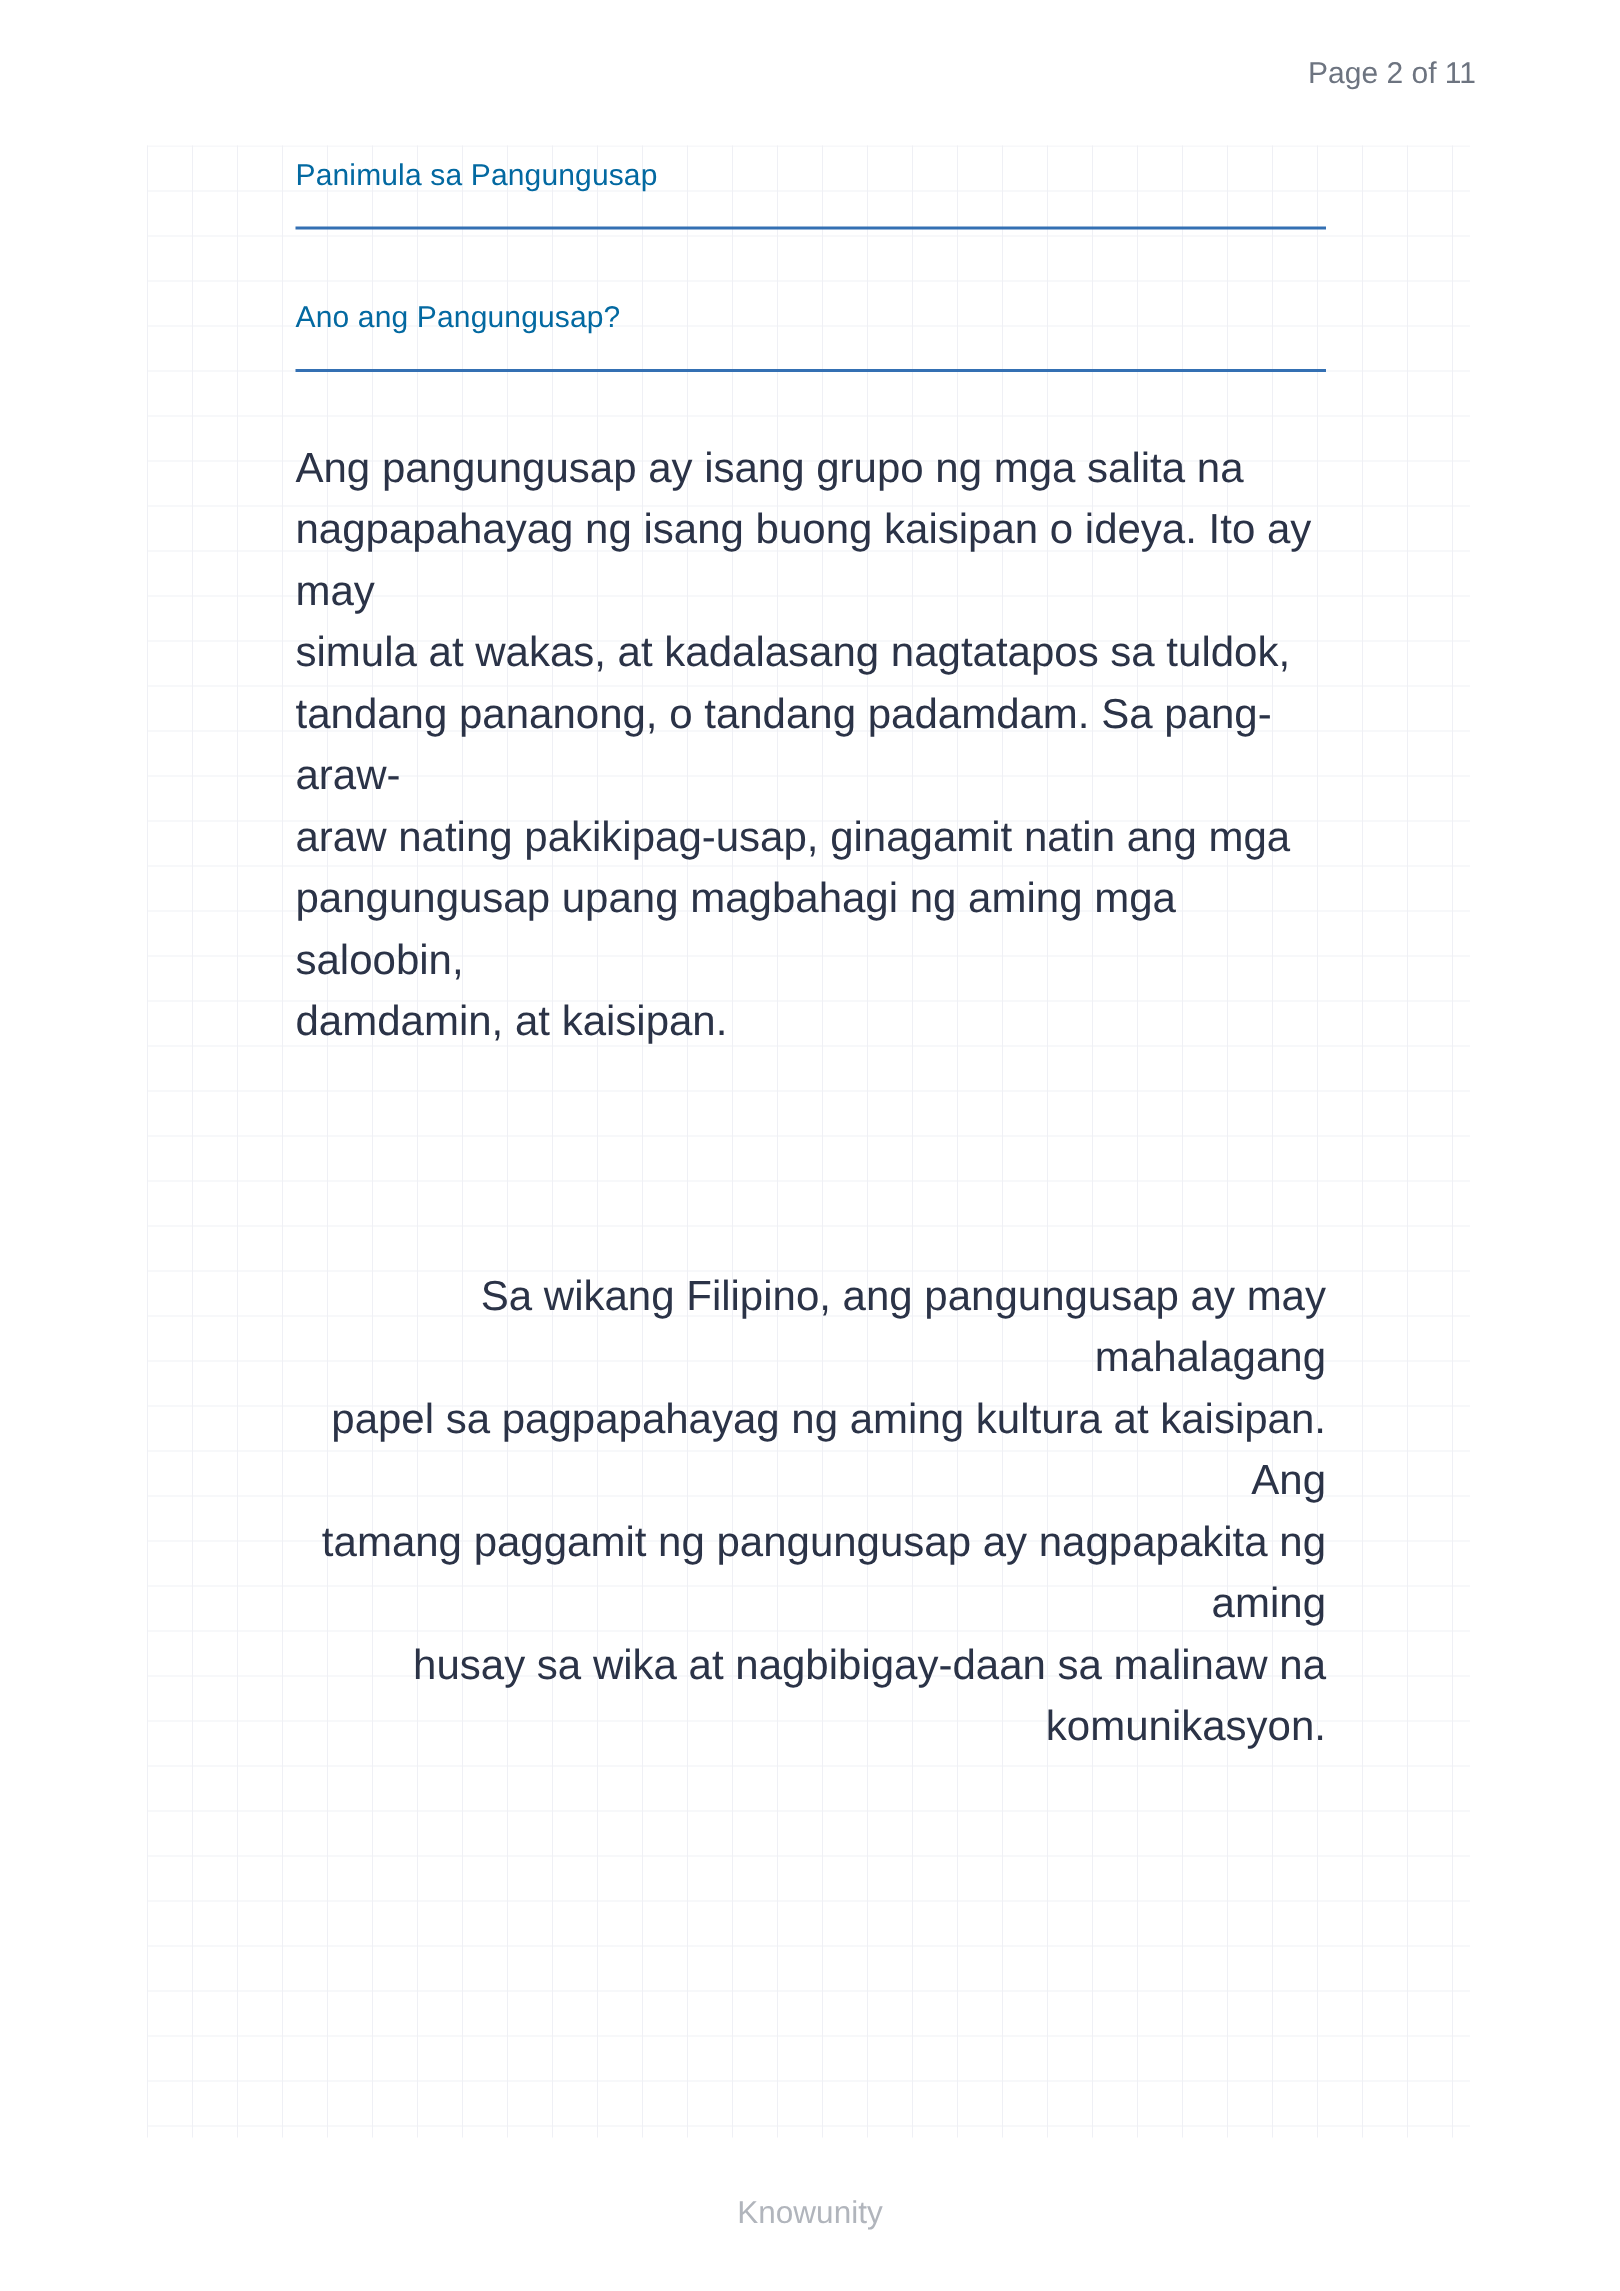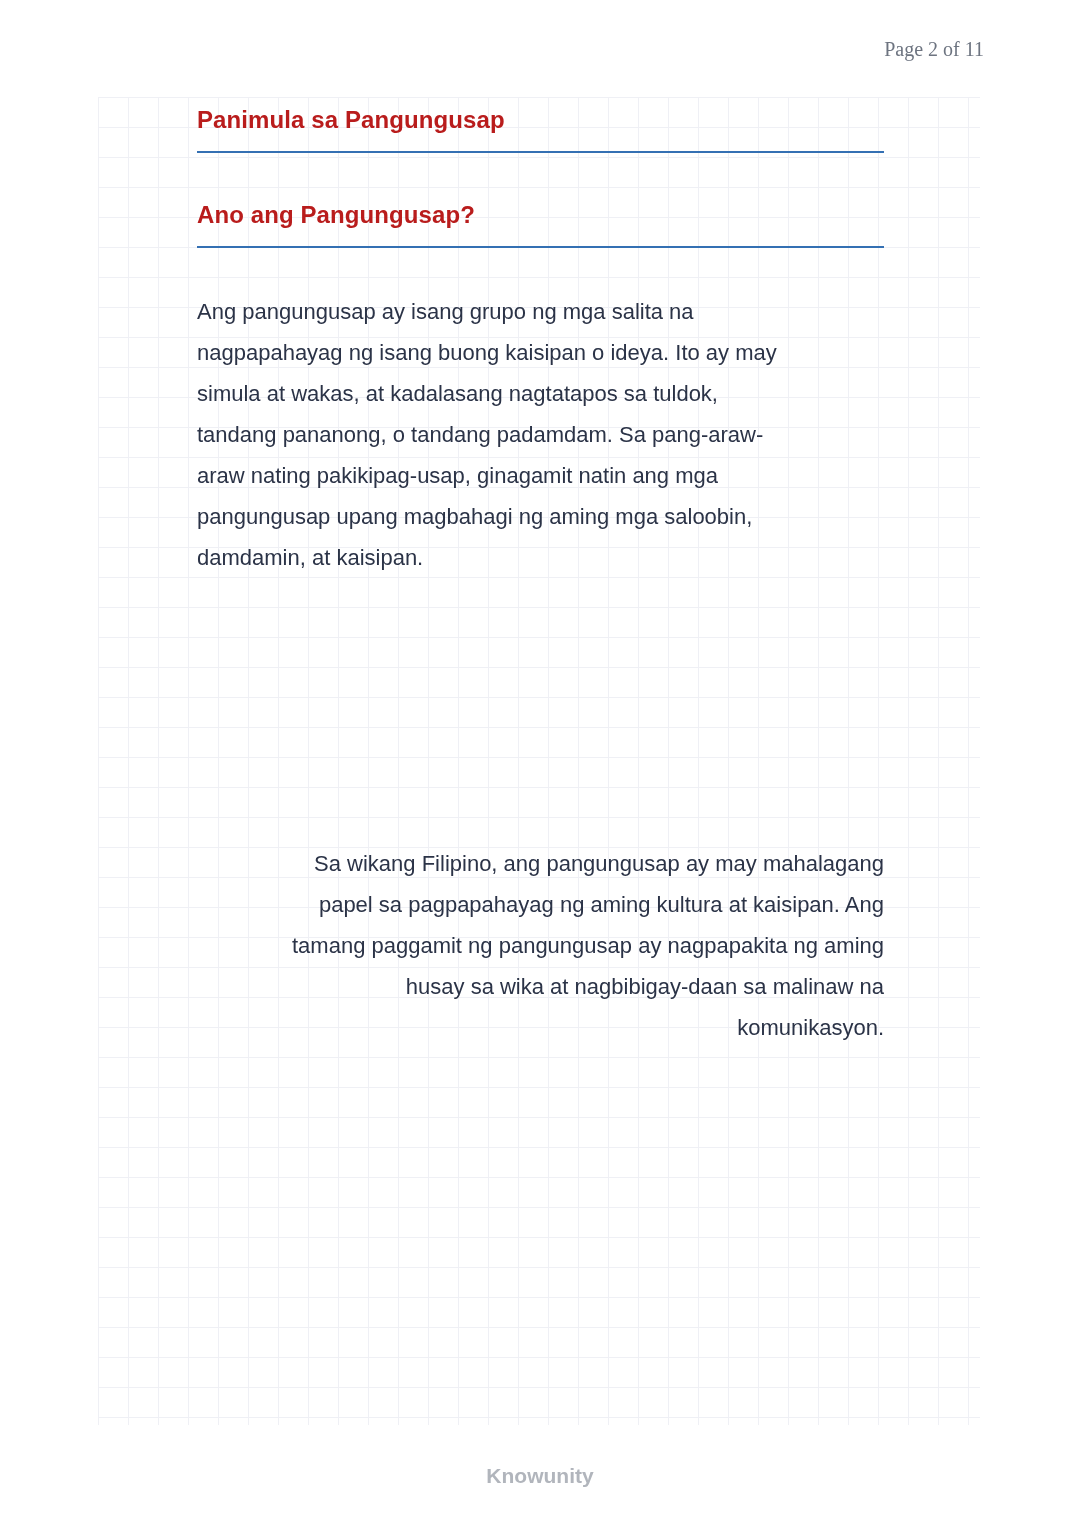--- a/index.html
+++ b/index.html
@@ -9,51 +9,51 @@
     width: 1080px;
     height: 1527px;
     background: #ffffff;
     font-family: "Liberation Sans", sans-serif;
     overflow: hidden;
   }
   .page-number {
     position: absolute;
     top: 38px;
     right: 96px;
-    font-family: Liberation Serif, serif;
+    font-family: Liberation Sans, sans-serif;
     font-size: 20px;
     color: #6d7480;
   }
   .grid-paper {
     position: absolute;
     left: 98px;
     top: 97px;
     width: 882px;
     height: 1328px;
     background-image:
       linear-gradient(to right, #eff0f5 1px, transparent 1px),
       linear-gradient(to bottom, #eff0f5 1px, transparent 1px);
     background-size: 30px 30px;
   }
   .content { position: absolute; left: 197px; width: 687px; }
   h2.sec-heading {
-    font-size: 24px;
-    font-weight: 700;
-    color: #b91c1c;
+    font-size: 20px;
+    font-weight: 400;
+    color: #0369a1;
     letter-spacing: 0.1px;
   }
   .sec-rule {
     position: absolute;
     left: 197px;
     width: 687px;
     height: 2px;
     background: #3470b3;
   }
   p.body-text {
-    font-size: 22px;
+    font-size: 28px;
     line-height: 41px;
     color: #2b3347;
     white-space: pre-line;
   }
   .definition-box {
     position: absolute;
     left: 196px;
     top: 611px;
     width: 689px;
     height: 190px;
@@ -74,21 +74,20 @@
   }
   .definition-box .def-text { white-space: pre-line; }
   .footer-brand {
     position: absolute;
     top: 1464px;
     left: 0;
     width: 100%;
     text-align: center;
     font-size: 21px;
     color: #b1b5bc;
-    font-weight: bold;
   }
 </style>
 </head>
 <body>
 
 <div class="page">
 
   <div class="page-number">Page 2 of 11</div>
 
   <div class="grid-paper"></div>

